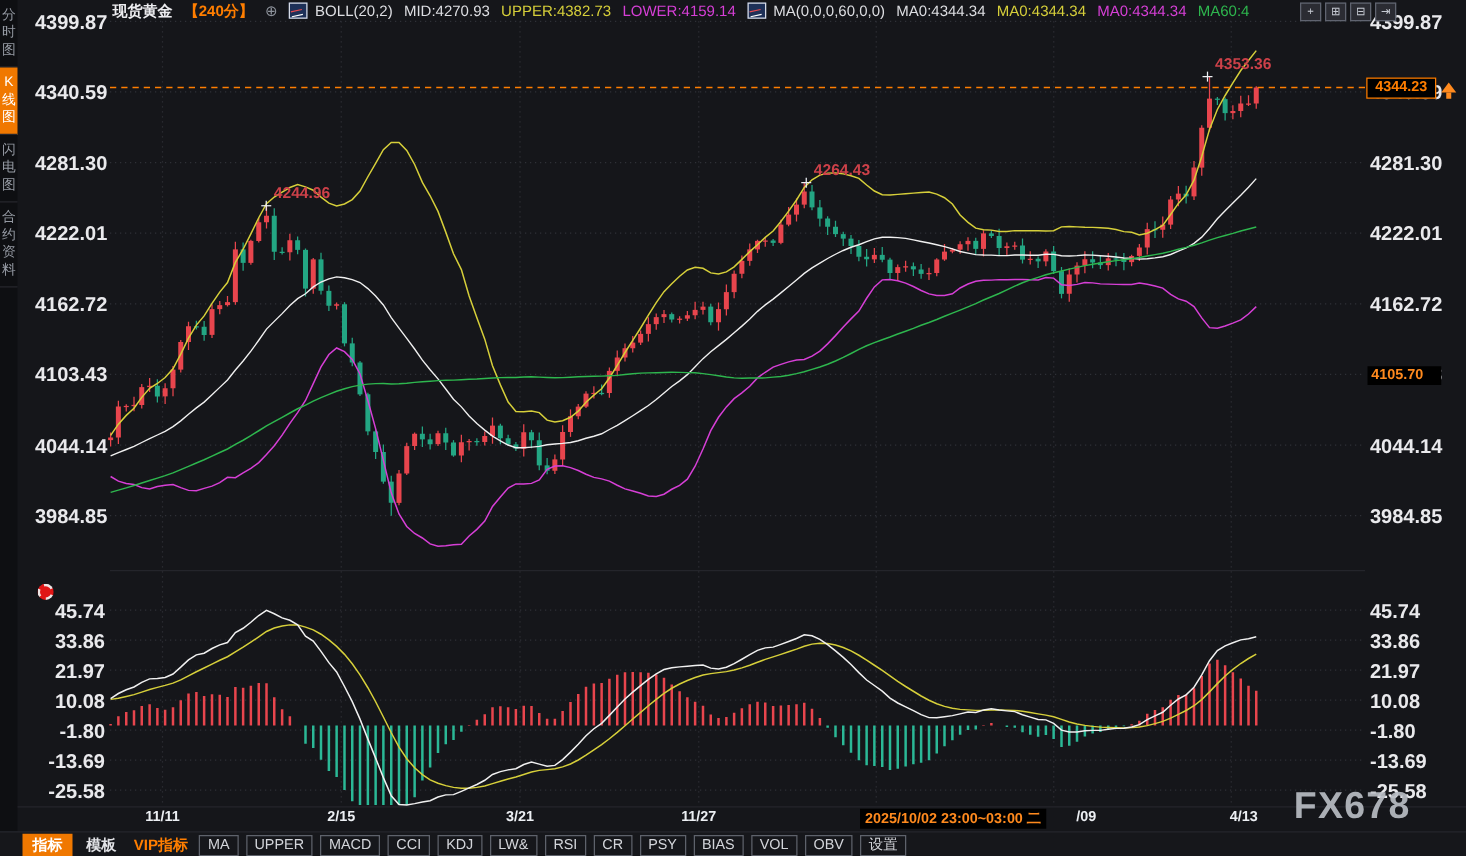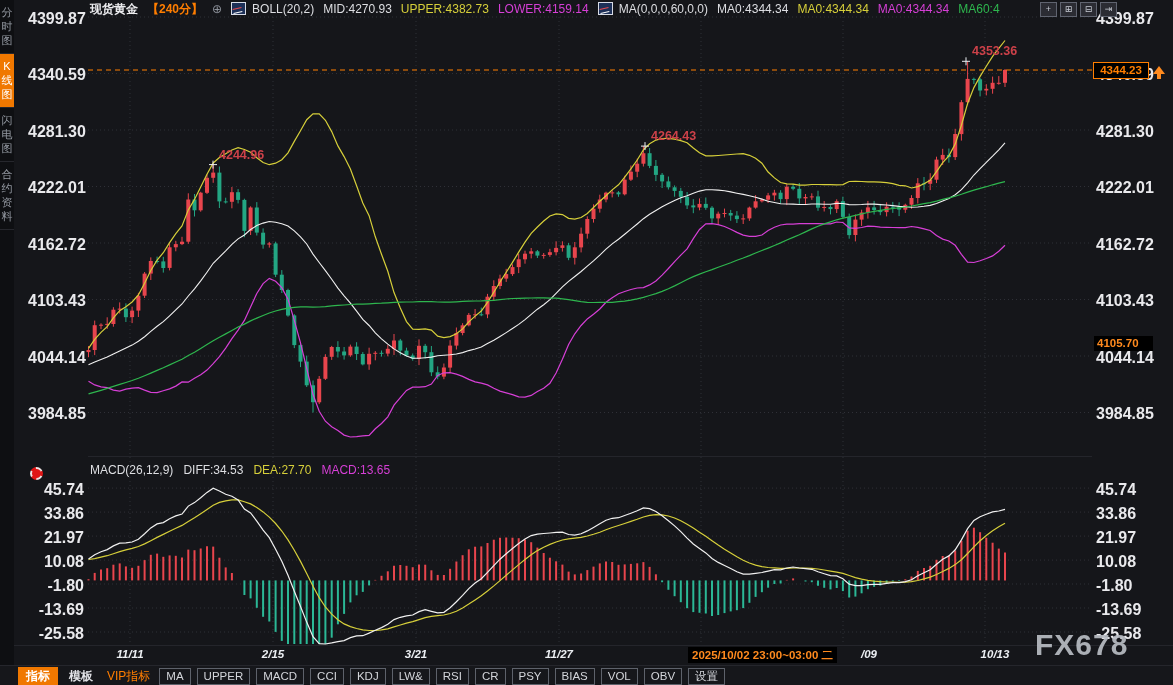--- a/index.html
+++ b/index.html
@@ -32,32 +32,32 @@
   .pricebox{position:absolute;left:1093px;width:54px;height:15px;background:#000;border:1px solid #ff7e00;
             color:#ff7e00;font-size:11.5px;font-weight:bold;text-align:center;line-height:15px;z-index:7;}
   .refbox{position:absolute;left:1094px;width:56px;height:15px;background:#000;color:#ff8a1e;
           font-size:11.5px;font-weight:bold;text-align:left;padding-left:3px;line-height:15px;z-index:7;}
   .uparrow{position:absolute;left:1153px;top:60px;z-index:7;width:0;height:0;cursor:pointer;
            border:6px solid transparent;border-bottom:8px solid #ff8a1e;}
   .uparrow:after{content:"";position:absolute;left:-2px;top:8px;width:4px;height:5px;background:#ff8a1e;}
   
   .xrow{position:absolute;left:0;top:646px;width:1173px;height:19px;z-index:6;}
   .datelabel{position:absolute;top:2px;transform:translateX(-50%);color:#eceff3;
-             font-size:11.5px;font-weight:bold;font-style:italic;}
+             font-size:11.5px;font-weight:bold;}
   .datetip{position:absolute;top:1px;height:16px;background:#000;color:#ff8a1e;font-size:11.5px;
            font-weight:bold;line-height:16px;padding:0 4px;white-space:nowrap;}
   .watermark{position:absolute;left:1035px;top:628px;font-size:30px;font-weight:bold;color:#b8bcc3;
              letter-spacing:1px;z-index:8;opacity:.92;}
   .toolbar{position:absolute;left:0;top:665px;width:1173px;height:20px;background:#16171b;
            border-top:1px solid #25262c;display:flex;align-items:center;gap:6px;
            padding-left:18px;z-index:7;font-size:12px;}
   .tb{cursor:pointer;white-space:nowrap;}
   .tb-active{background:#f07800;color:#fff;padding:1px 8px;font-weight:bold;}
   .tb-plain{color:#e2e3e7;padding:1px 5px;font-weight:bold;}
-  .tb-vip{color:#ff7e00;padding:1px 3px;font-weight:normal;}
+  .tb-vip{color:#ff7e00;padding:1px 3px;font-weight:bold;}
   .tb-boxed{border:1px solid #5e626b;color:#d3d5da;padding:0 6px;font-size:11.5px;line-height:15px;}
 </style>
 </head>
 <body>
 
 <div class="app">
   <svg id="chart" width="1173" height="685">
       <defs>
         <clipPath id="cm">
           <rect x="86" y="16" width="1010" height="441"></rect>
@@ -622,36 +622,35 @@
       <div class="tick l" style="top: 553px;">10.08</div>
       <div class="tick r" style="top: 553px;">10.08</div>
       <div class="tick l" style="top: 577px;">-1.80</div>
       <div class="tick r" style="top: 577px;">-1.80</div>
       <div class="tick l" style="top: 601px;">-13.69</div>
       <div class="tick r" style="top: 601px;">-13.69</div>
       <div class="tick l" style="top: 625px;">-25.58</div>
       <div class="tick r" style="top: 625px;">-25.58</div>
     </div>
 
-  <div class="macd-header" id="macdheader"><span style="color: rgb(221, 222, 226);">MACD(26,12,9)</span><span style="color: rgb(221, 222, 226);">DIFF:34.53</span><span style="color: rgb(214, 207, 58);">DEA:27.70</span><span style="color: rgb(214, 63, 214);">MACD:13.65</span></div>
   <div class="live-dot"></div>
 
   <div class="pricebox" id="pricebox" style="top: 62px;">4344.23</div>
-  <div class="refbox" id="refbox" style="top: 293px; margin-top: 43px;">4105.70</div>
+  <div class="refbox" id="refbox" style="top: 293px;">4105.70</div>
   <div class="uparrow"></div>
 
   <div class="xrow" id="xrow">
 
     <span class="datetip" id="datetip" style="left: 688px;">2025/10/02 23:00~03:00 二</span>
   <span class="datelabel" style="left: 130px;">11/11</span>
       <span class="datelabel" style="left: 273px;">2/15</span>
       <span class="datelabel" style="left: 416px;">3/21</span>
       <span class="datelabel" style="left: 559px;">11/27</span>
       <span class="datelabel" style="left: 869px;">/09</span>
-      <span class="datelabel" style="left: 995px;">10/13</span>
+      <span class="datelabel" style="left: 995px;">4/13</span>
     </div>
 
   <div class="watermark">FX678</div>
 
   <div class="toolbar" id="toolbar">
       <span class="tb tb-active">指标</span>
       <span class="tb tb-plain">模板</span>
       <span class="tb tb-vip">VIP指标</span>
       <span class="tb tb-boxed">MA</span>
       <span class="tb tb-boxed">UPPER</span>

